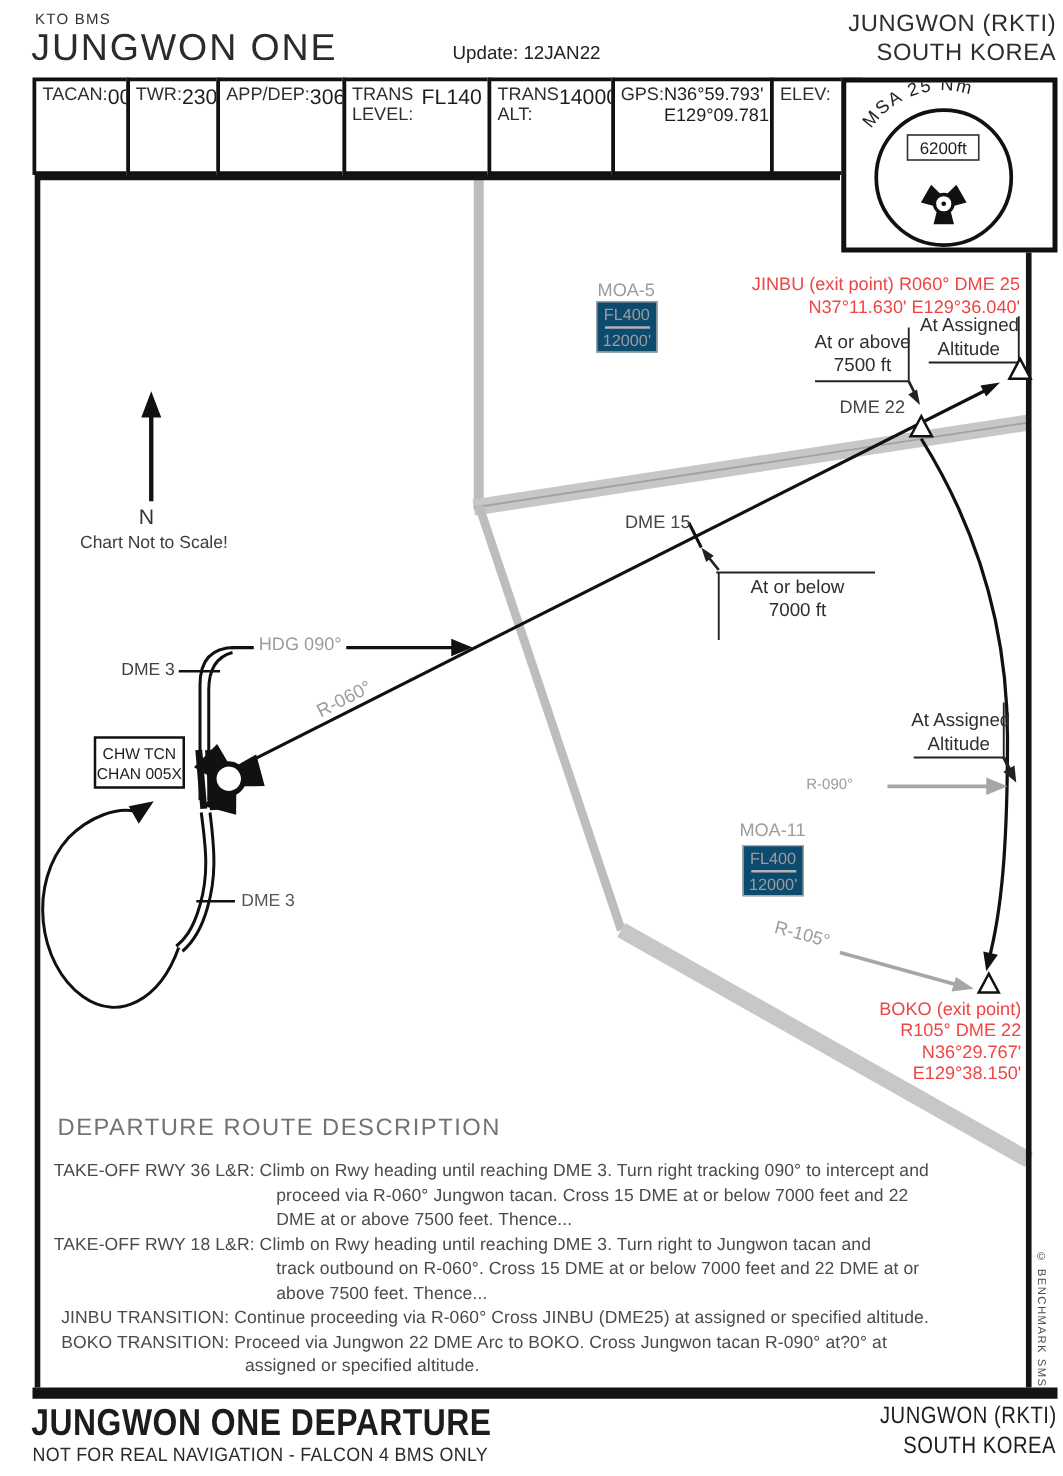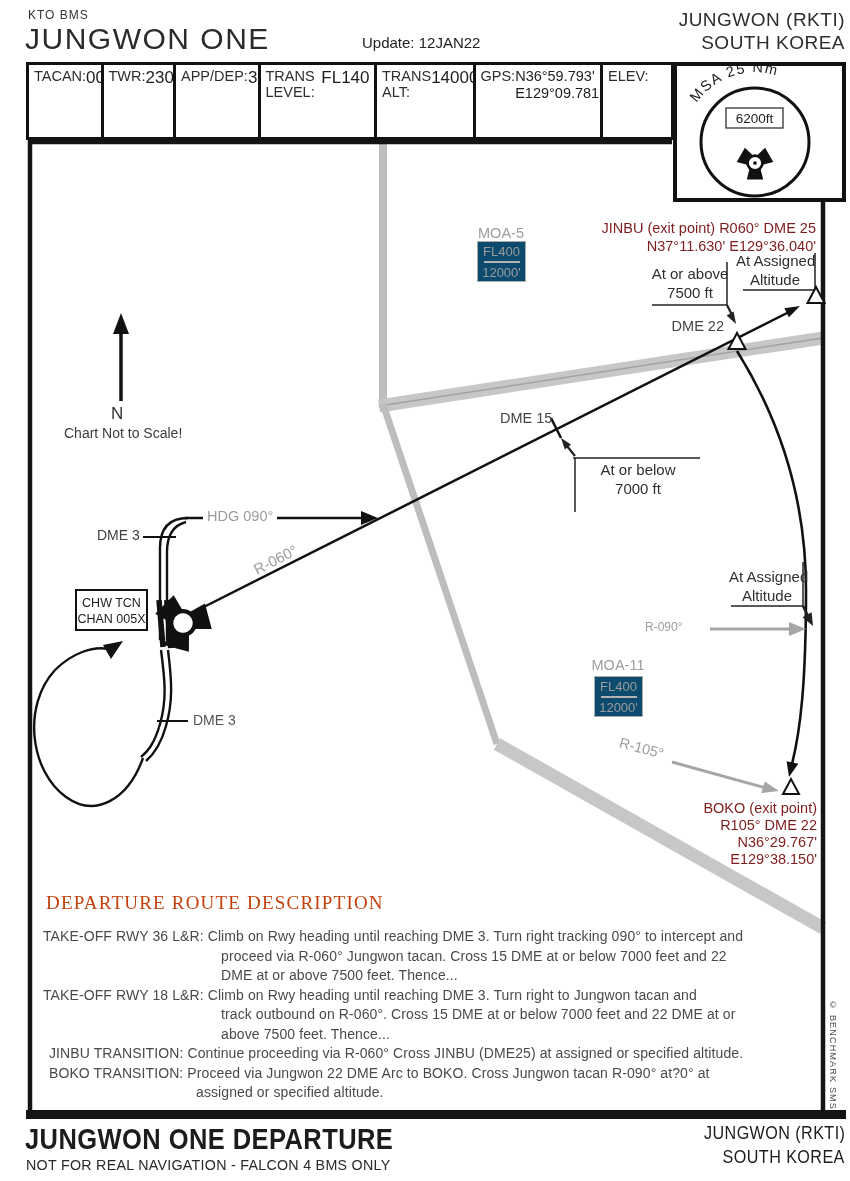--- a/index.html
+++ b/index.html
@@ -17,33 +17,33 @@
         display:flex;justify-content:space-between;padding:3px 5px 5px 5px;background:#fff;}
   .cell:first-child{margin-left:0;}
   .cell .lab{font-size:14.5px;color:#2e2e2e;}
   .cell .val{font-size:17px;color:#1d1d1d;}
   .cell.ctr .val{text-align:center;}
   .gpsline{font-size:14.5px;color:#1d1d1d;line-height:17px;}
   
   #msa-box{position:absolute;left:673px;top:62px;width:173px;height:140px;
            border:4px solid #111;box-sizing:border-box;background:#fff;}
   
-  .lbl{font-size:14.5px;color:#7f1d1d;}
+  .lbl{font-size:14.5px;color:#ef4444;}
   .gray{color:#9c9c9c;}
   .dark{color:#2f2f2f;}
   .ctrw{text-align:center;}
   .rgt{text-align:right;}
   .onln{background:#fff;padding:0 4px;}
   .notebox{box-sizing:border-box;border:2px solid #111;background:#fff;text-align:center;
            font-size:12.5px;color:#1d1d1d;line-height:16px;padding-top:4px;}
   .moabox{box-sizing:border-box;border:1.5px solid #ababab;background:#0c4a6e;text-align:center;
           font-size:13px;color:#9c9c9c;padding-top:2px;}
   .moabox .dv{height:0;border-top:2.5px solid #b3b3b3;width:36px;margin:2px auto 2px auto;}
   
-  .desc-title{font-size:19px;letter-spacing:1.2px;color:#c2410c;font-family:Liberation Serif, serif;}
+  .desc-title{font-size:19px;letter-spacing:1.2px;color:#737373;}
   .desc{font-size:14px;color:#4a4a4a;letter-spacing:.1px;}
   
   .f-title{font-size:30px;font-weight:700;color:#1c1c1c;transform:scaleX(.85);transform-origin:left top;letter-spacing:.5px;}
   .f-disc{font-size:15.5px;color:#2a2a2a;transform:scaleX(.92);transform-origin:left top;letter-spacing:.3px;}
   .f-right{font-size:19px;color:#1d1d1d;text-align:right;transform:scaleX(.85);transform-origin:right top;letter-spacing:.5px;}
   .copyright{writing-mode:vertical-rl;font-size:9px;letter-spacing:1.2px;color:#4a4a4a;}
   svg{display:block;}
   #map-svg{position:absolute;left:0;top:0;pointer-events:none;}
 </style>
 </head>
@@ -159,21 +159,21 @@
 
   <div id="info-table">
     <div class="cell ctr" style="width:78px;">
       <div class="lab">TACAN:</div>
       <div class="val">005X</div>
     </div>
     <div class="cell" style="width:76px;">
       <div class="lab">TWR:</div>
       <div class="val">230.15</div>
     </div>
-    <div class="cell" style="width:88px;">
+    <div class="cell" style="width:104px;">
       <div class="lab">APP/DEP:</div>
       <div class="val">306.7</div>
     </div>
     <div class="cell" style="width:120px;">
       <div class="lab">TRANS LEVEL:</div>
       <div class="val">FL140</div>
     </div>
     <div class="cell" style="width:102px;">
       <div class="lab">TRANS ALT:</div>
       <div class="val">14000Ft</div>

